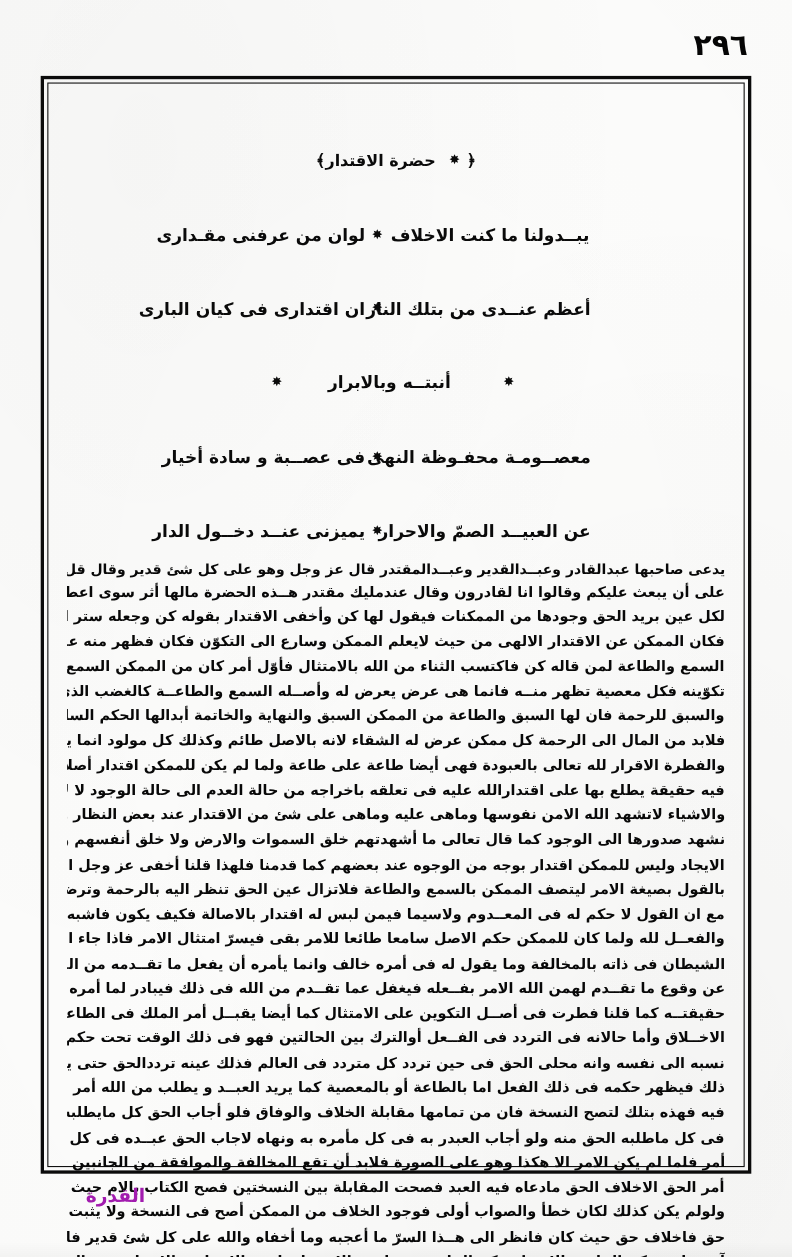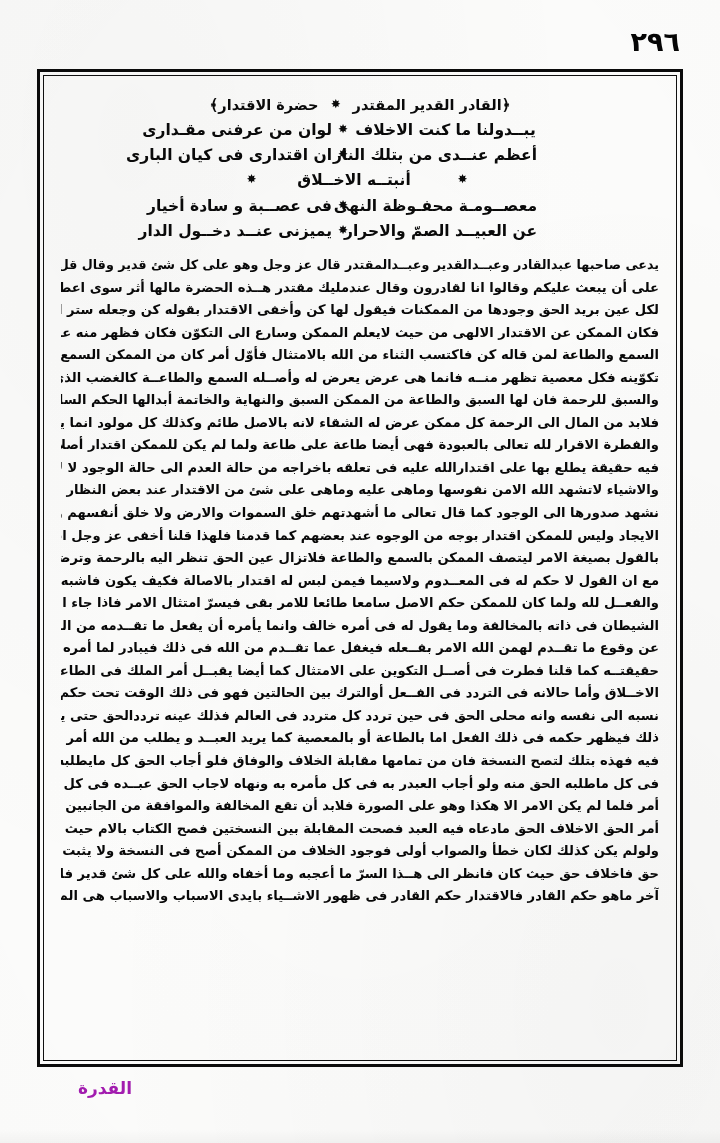--- a/index.html
+++ b/index.html
@@ -95,20 +95,21 @@
 
   .poem-line.title-line {
     font-size: 14.5px;
     font-weight: 700;
     line-height: 26px;
   }
 
   .hemi {
     display: inline-block;
     white-space: nowrap;
+    margin-top: 42px;
   }
   .hemi.right { width: 183px; text-align: center; }
   .hemi.left  { width: 183px; text-align: center; }
 
   .hemi.title-right { width: auto; padding-left: 6px; }
   .hemi.title-left  { width: auto; padding-right: 6px; }
 
   .star {
     display: inline-block;
     width: 22px;
@@ -202,21 +203,20 @@
   <div id="frame">
     <div id="frame-inner"></div>
   </div>
 
   <div id="content">
 
     <div id="poem">
 
       <div class="poem-line title-line">
         <span class="brace">﴿</span>
-        <span class="hemi title-right">القادر القدير المقتدر</span>
         <span class="star">✸</span>
         <span class="hemi title-left">حضرة الاقتدار</span>
         <span class="brace">﴾</span>
       </div>
 
       <div class="poem-line">
         <span class="trail-spacer"></span>
         <span class="hemi left">يبــدولنا ما كنت الاخلاف</span>
         <span class="star">✸</span>
         <span class="hemi right">لوان من عرفنى مقـدارى</span>
@@ -224,21 +224,21 @@
 
       <div class="poem-line">
         <span class="trail-spacer"></span>
         <span class="hemi left">أعظم عنــدى من بتلك النار</span>
         <span class="star">✸</span>
         <span class="hemi right">ان اقتدارى فى كيان البارى</span>
       </div>
 
       <div class="poem-line">
         <span class="trail-star">✸</span>
-        <span class="hemi left">أنبتــه الاخــلاق</span>
+        <span class="hemi left">أنبتــه وبالابرار</span>
         <span class="star">✸</span>
       </div>
 
       <div class="poem-line">
         <span class="trail-spacer"></span>
         <span class="hemi left">معصــومـة محفـوظة النهى</span>
         <span class="star">✸</span>
         <span class="hemi right">فى عصــبة و سادة أخيار</span>
       </div>
 

